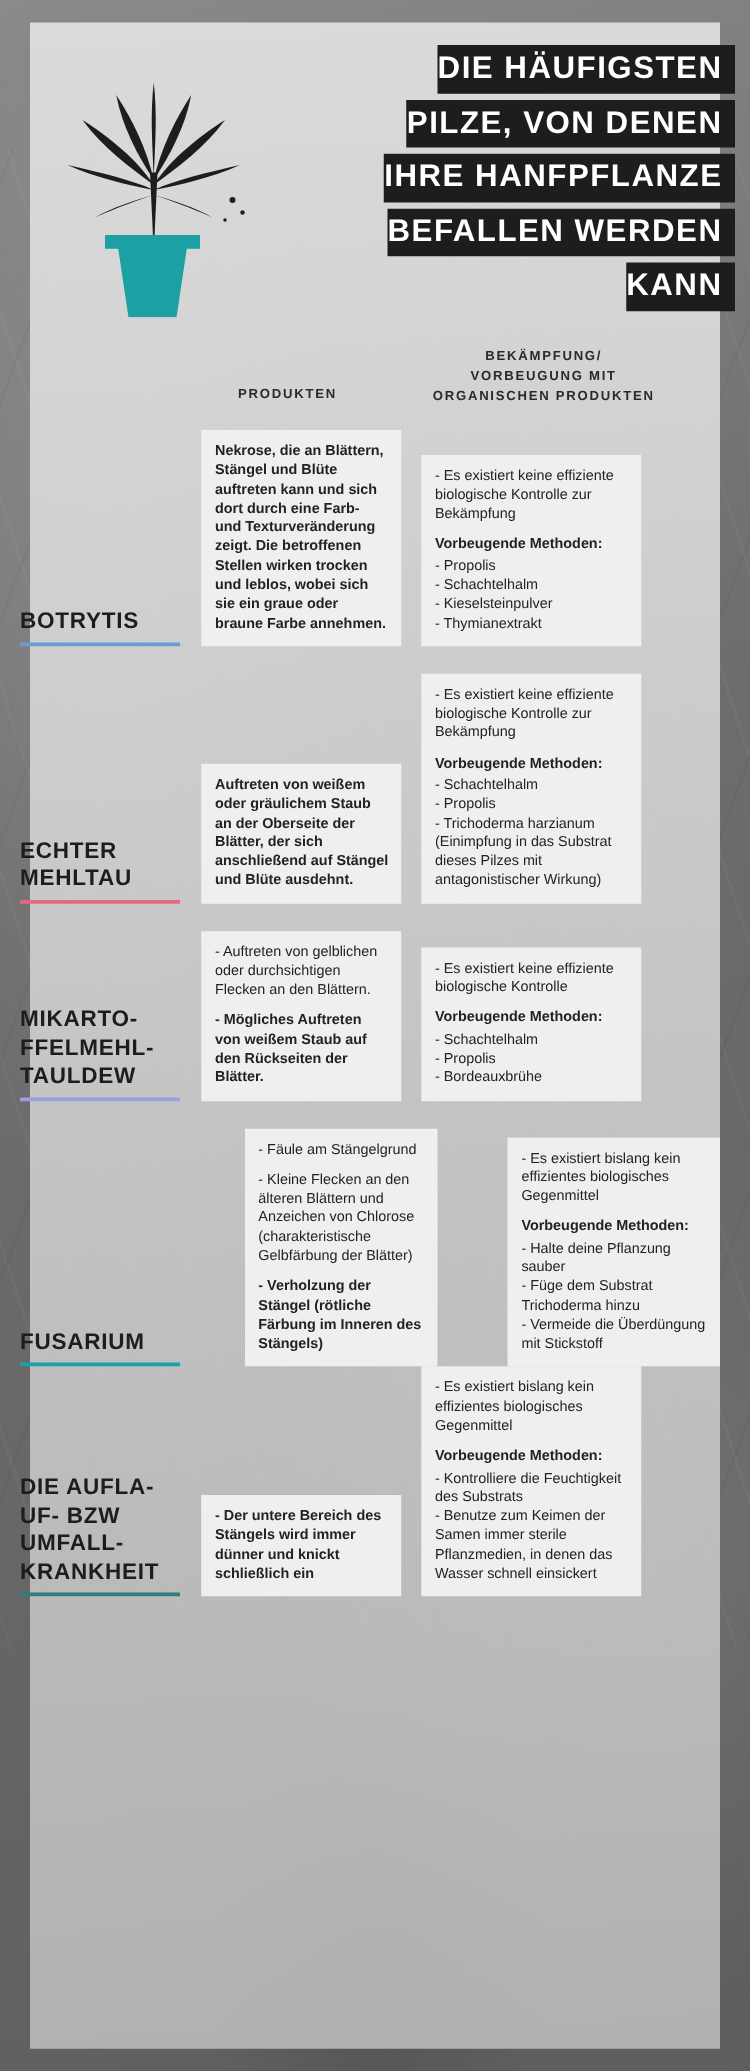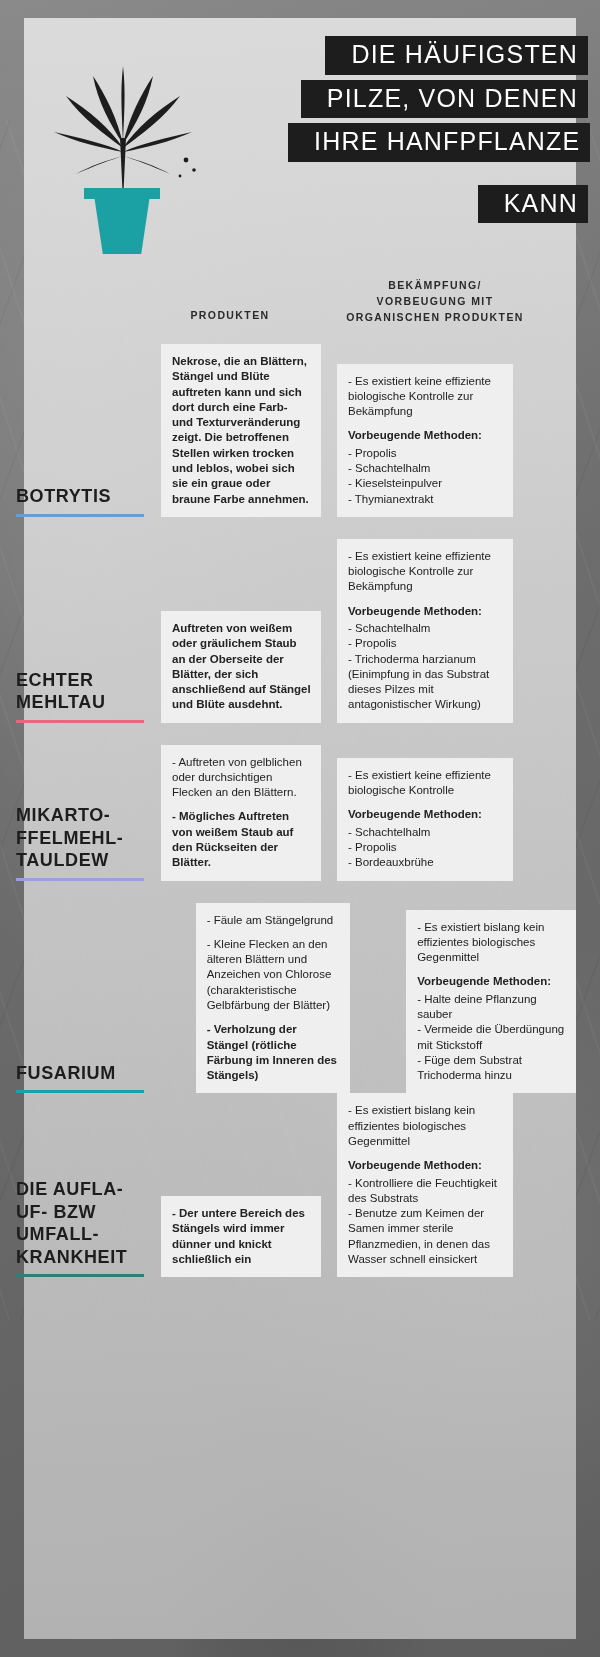--- a/index.html
+++ b/index.html
@@ -51,25 +51,25 @@
   .pot-rim {
     position: absolute; left: 56px; top: 146px;
     width: 76px; height: 11px; background: #1ba0a4;
   }
   .leaf-svg { position: absolute; left: 10px; top: 0; }
   .title-block { position: absolute; right: 12px; top: 36px; width: 300px; text-align: right; }
   .title-line {
     display: inline-block;
     background: #1d1d1d;
     color: #ffffff;
-    font-weight: normal;
+    font-weight: bold;
     font-size: 25px;
     letter-spacing: 1.2px;
     line-height: 1.06;
-    padding: 5px 10px 7px 26px;
+    padding: 5px 10px 7px 0;
     margin-bottom: 5px;
     white-space: nowrap;
   }
 
   
   .col-heads { position: relative; height: 76px; }
   .col-head {
     position: absolute;
     font-size: 10.5px;
     font-weight: bold;
@@ -156,21 +156,21 @@
           </g>
         </svg>
         <div class="pot-rim"></div>
         <div class="pot"></div>
       </div>
 
       <div class="title-block">
         <div class="title-line">DIE HÄUFIGSTEN</div><br>
         <div class="title-line">PILZE, VON DENEN</div><br>
         <div class="title-line">IHRE HANFPFLANZE</div><br>
-        <br>
+        <div class="title-line">BEFALLEN WERDEN</div><br>
         <div class="title-line">KANN</div>
       </div>
     </div>
 
     <div class="col-heads">
       <div class="col-head sym">PRODUKTEN</div>
       <div class="col-head trt">
         <div>BEKÄMPFUNG/</div>
         <div>VORBEUGUNG MIT</div>
         <div>ORGANISCHEN PRODUKTEN</div>
@@ -242,22 +242,22 @@
           <div class="cell sym">
             <p>- Fäule am Stängelgrund</p>
             <p>- Kleine Flecken an den älteren Blättern und Anzeichen von Chlorose (charakteristische Gelbfärbung der Blätter)</p>
             <p>- Verholzung der Stängel (rötliche Färbung im Inneren des Stängels)</p>
           </div>
           <div class="cell trt">
             <p>- Es existiert bislang kein effizientes biologisches Gegenmittel</p>
             <p class="sub">Vorbeugende Methoden:</p>
             <ul>
               <li>- Halte deine Pflanzung sauber</li>
+              <li>- Füge dem Substrat Trichoderma hinzu</li>
               <li>- Vermeide die Überdüngung mit Stickstoff</li>
-              <li>- Füge dem Substrat Trichoderma hinzu</li>
             </ul>
           </div>
         </div>
         <div class="row" style="margin-bottom: 22px;">
           <div class="label-cell">
             <div class="disease-name">DIE AUFLA-UF- BZW UMFALL-KRANKHEIT</div>
             <div class="underline" style="background: rgb(47, 125, 127);"></div>
           </div>
           <div class="cell sym">
             <p>- Der untere Bereich des Stängels wird immer dünner und knickt schließlich ein</p>

